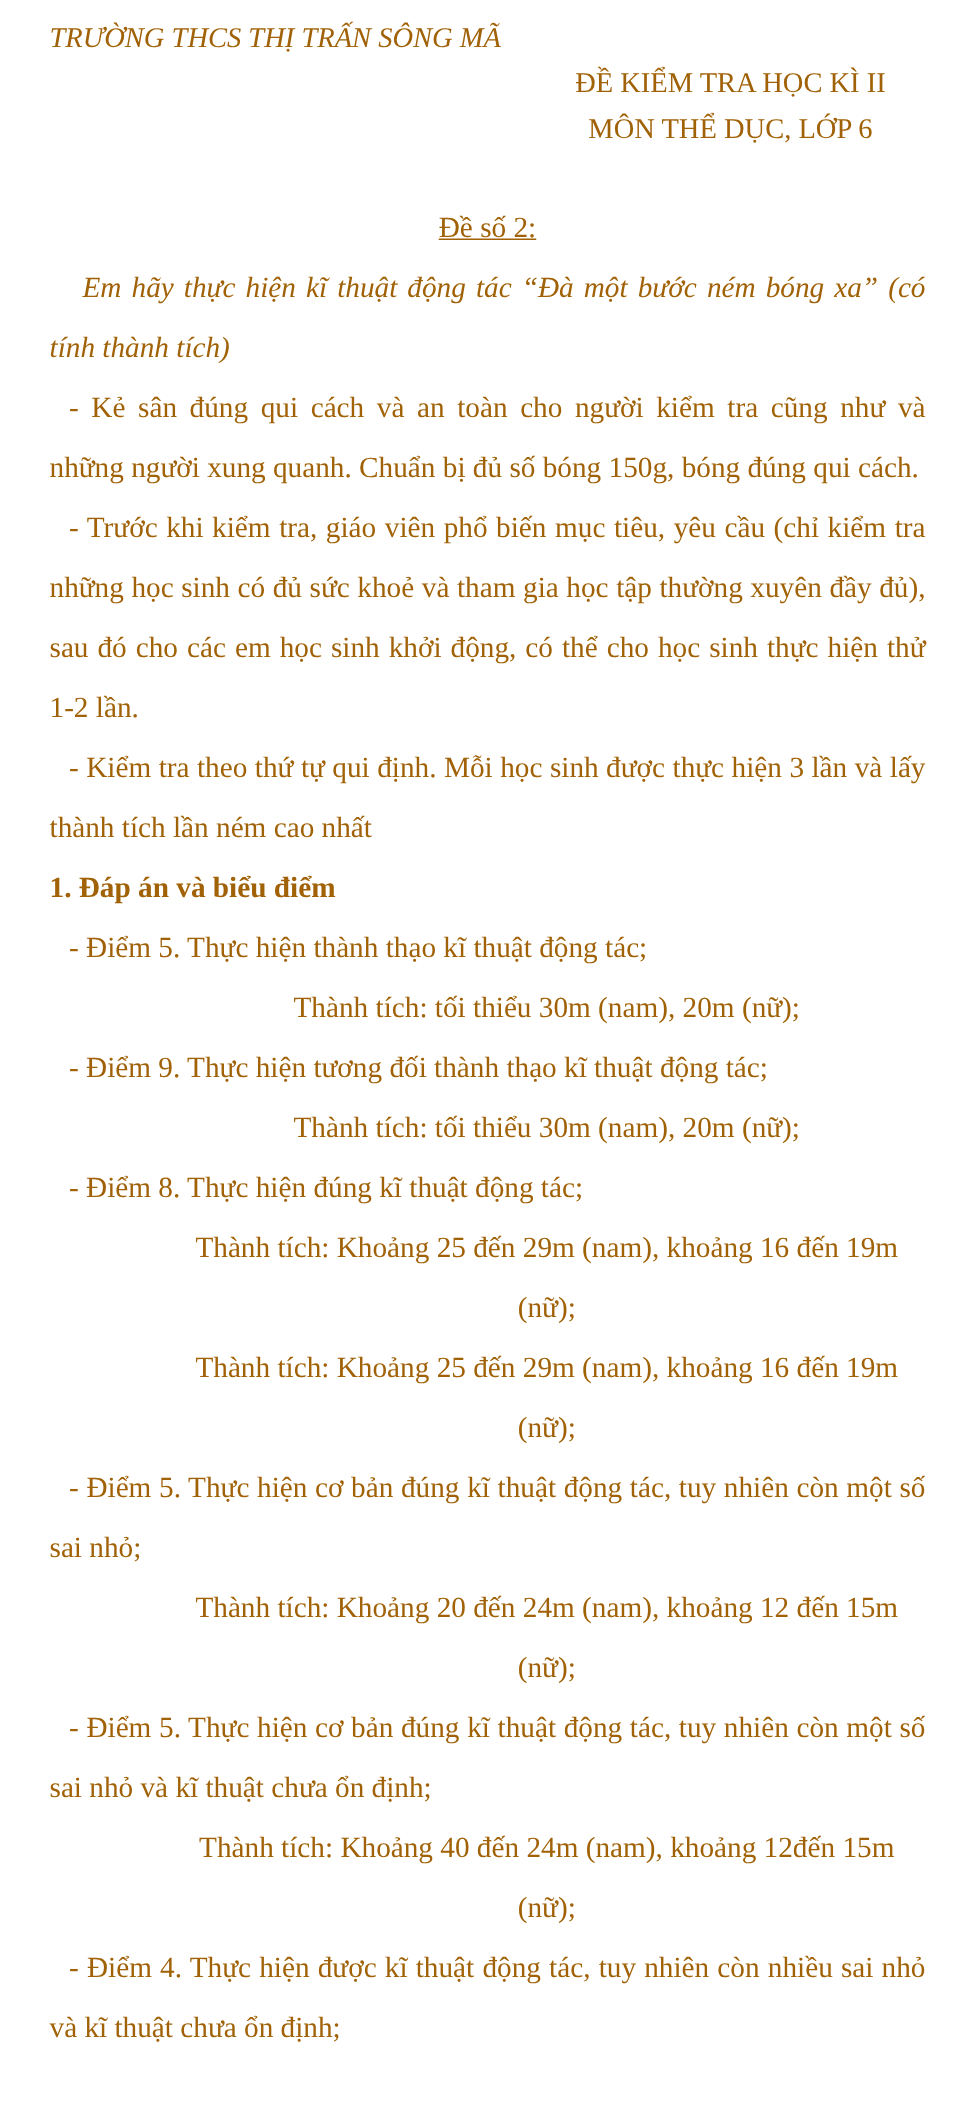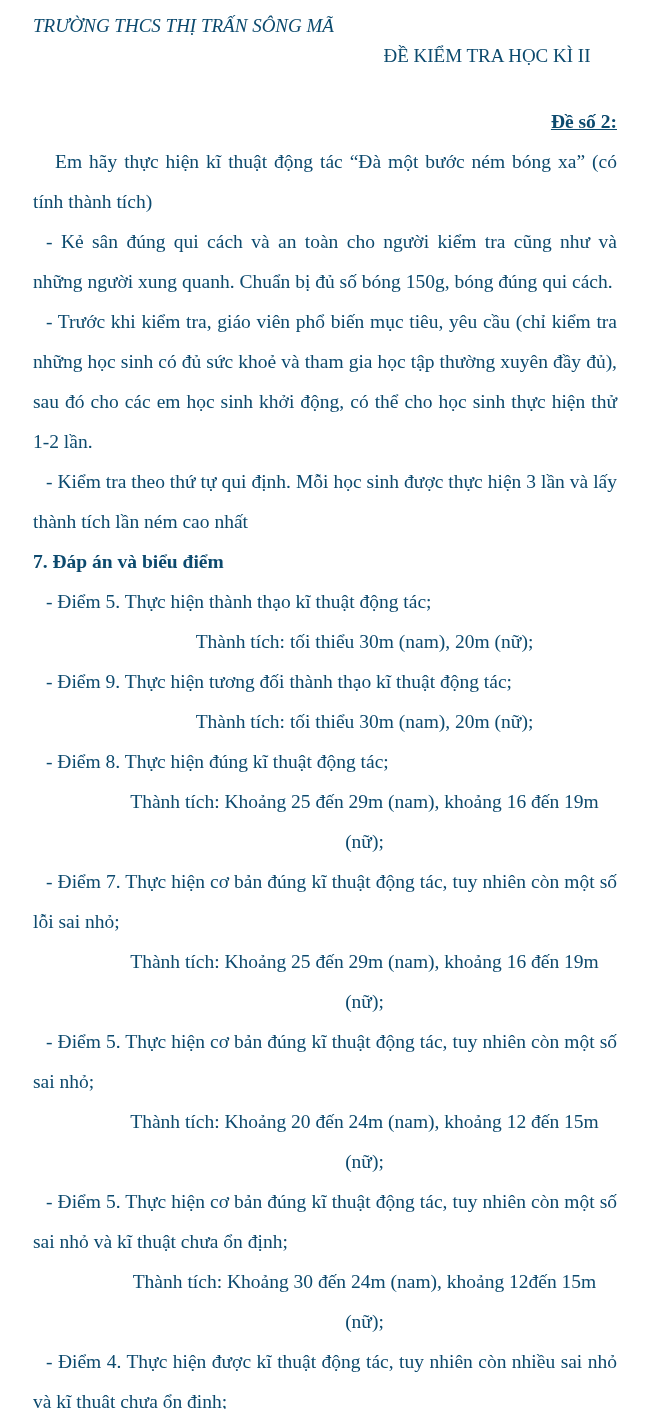--- a/index.html
+++ b/index.html
@@ -2,88 +2,88 @@
 <html><head>
 <meta charset="utf-8">
 <style>
   html, body { margin: 0; padding: 0; background: #ffffff; }
   .page {
     position: relative;
     width: 650px;
     height: 1409px;
     overflow: hidden;
     background: #ffffff;
-    color: #0c4a6e;
+    color: #a16207;
     font-family: "Liberation Serif", "DejaVu Serif", serif;
   }
   .doc { padding: 8px 33px 0 33px; }
 
   .page-header {
     display: flex;
     justify-content: space-between;
     align-items: flex-start;
     padding: 2px 2px 0 0;
   }
   .header-col { text-align: center; font-size: 19px; line-height: 31px; white-space: nowrap; }
   .header-left  { font-style: italic; flex: 0 0 48%; }
   .header-right { flex: 0 0 44%; margin-top: 30px; }
 
   .para {
     margin: 0;
     font-size: 19.5px;
     line-height: 40px;
     text-align: justify;
   }
-  .title-line { margin-top: 31px; text-align: right; font-weight: bold; }
+  .title-line { margin-top: 31px; text-align: center; }
   .underline { text-decoration: underline; }
 
-  .q    { text-indent: 22px; }
+  .q    { font-style: italic; text-indent: 22px; }
   .b    { font-weight: bold; text-align: left; }
   .dash { text-indent: 13px; font-family: Liberation Serif, serif; }
   .tt   { text-align: center; padding-left: 79px; }
 </style>
 </head>
 <body>
 
 <div class="page">
   <div class="doc">
 
     <div class="page-header">
       <div class="header-col header-left">
         <div>TRƯỜNG THCS THỊ TRẤN SÔNG MÃ</div>
       </div>
       <div class="header-col header-right">
         <div>ĐỀ KIỂM TRA HỌC KÌ II</div>
+        <div>MÔN THỂ DỤC, LỚP 6</div>
       </div>
     </div>
 
     <p class="para title-line"><span class="underline">Đề số 2:</span></p>
 
     <p class="para q">Em hãy thực hiện kĩ  thuật động tác “Đà một bước ném bóng xa” (có tính thành tích)</p>
 
     <p class="para dash">- Kẻ sân đúng qui cách và an toàn cho người kiểm tra cũng như và những người xung quanh. Chuẩn bị đủ số bóng 150g, bóng đúng qui cách.</p>
     <p class="para dash">- Trước khi kiểm tra, giáo viên phổ biến mục tiêu, yêu cầu (chỉ kiểm tra những học sinh có đủ sức khoẻ và tham gia học tập thường xuyên đầy đủ), sau đó cho các em học sinh khởi động, có thể cho học sinh thực hiện thử 1-2 lần.</p>
     <p class="para dash">- Kiểm tra theo thứ tự qui định. Mỗi học sinh được thực hiện 3 lần và lấy thành tích lần ném cao nhất</p>
 
-    <p class="para b">7. Đáp án và biểu điểm</p>
+    <p class="para b">1. Đáp án và biểu điểm</p>
 
     <p class="para dash">- Điểm 5. Thực hiện thành thạo kĩ thuật động tác;</p>
     <p class="para tt">Thành tích: tối thiểu 30m (nam), 20m (nữ);</p>
 
     <p class="para dash">- Điểm 9. Thực hiện tương đối thành thạo kĩ thuật động tác;</p>
     <p class="para tt">Thành tích: tối thiểu 30m (nam), 20m (nữ);</p>
 
     <p class="para dash">- Điểm 8. Thực hiện đúng kĩ thuật động tác;</p>
     <p class="para tt">Thành tích: Khoảng 25 đến 29m (nam), khoảng 16 đến 19m (nữ);</p>
 
-    <p class="para dash">- Điểm 7. Thực hiện cơ bản đúng kĩ thuật động tác, tuy nhiên còn một số lỗi sai nhỏ;</p>
     <p class="para tt">Thành tích: Khoảng 25 đến 29m (nam), khoảng 16 đến 19m (nữ);</p>
 
     <p class="para dash">- Điểm 5. Thực hiện cơ bản đúng kĩ thuật động tác, tuy nhiên còn một số sai nhỏ;</p>
     <p class="para tt">Thành tích: Khoảng 20 đến 24m (nam), khoảng 12 đến 15m (nữ);</p>
 
     <p class="para dash">- Điểm 5. Thực hiện cơ bản đúng kĩ thuật động tác, tuy nhiên còn một số sai nhỏ và kĩ thuật chưa ổn định;</p>
-    <p class="para tt">Thành tích: Khoảng 30 đến 24m (nam), khoảng 12đến 15m (nữ);</p>
+    <p class="para tt">Thành tích: Khoảng 40 đến 24m (nam), khoảng 12đến 15m (nữ);</p>
 
     <p class="para dash">- Điểm 4. Thực hiện được kĩ thuật động tác, tuy nhiên còn nhiều sai nhỏ và kĩ thuật chưa ổn định;</p>
 
   </div>
 </div>
 
 </body></html>

